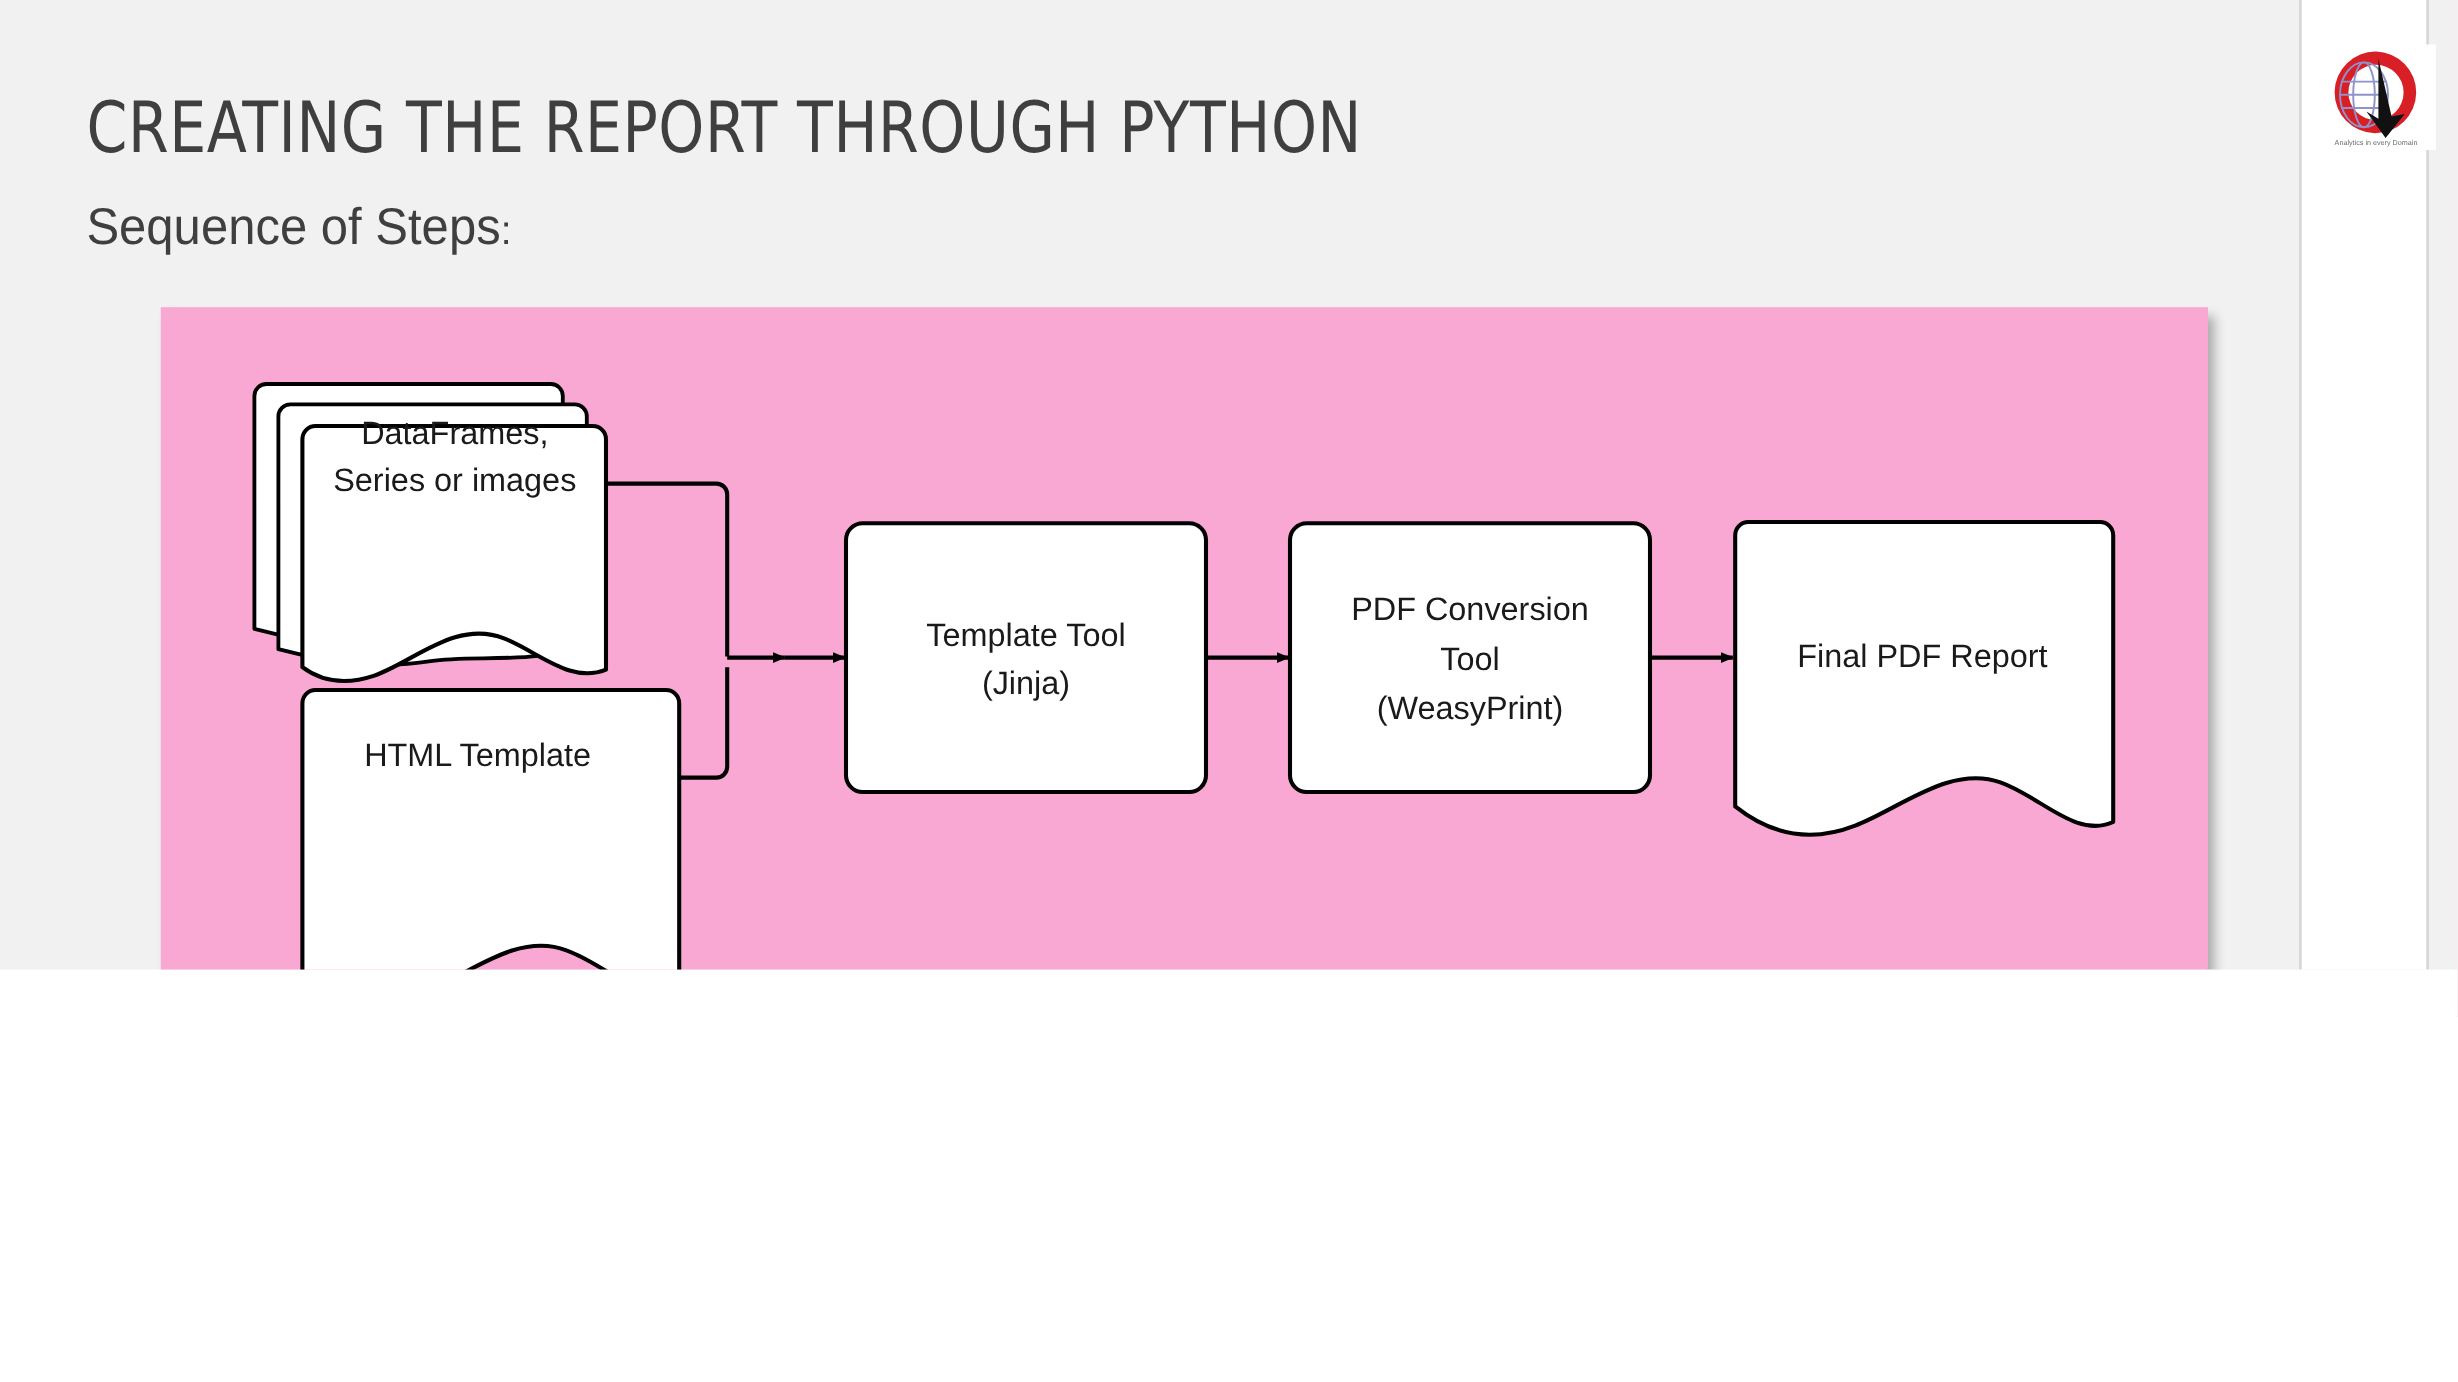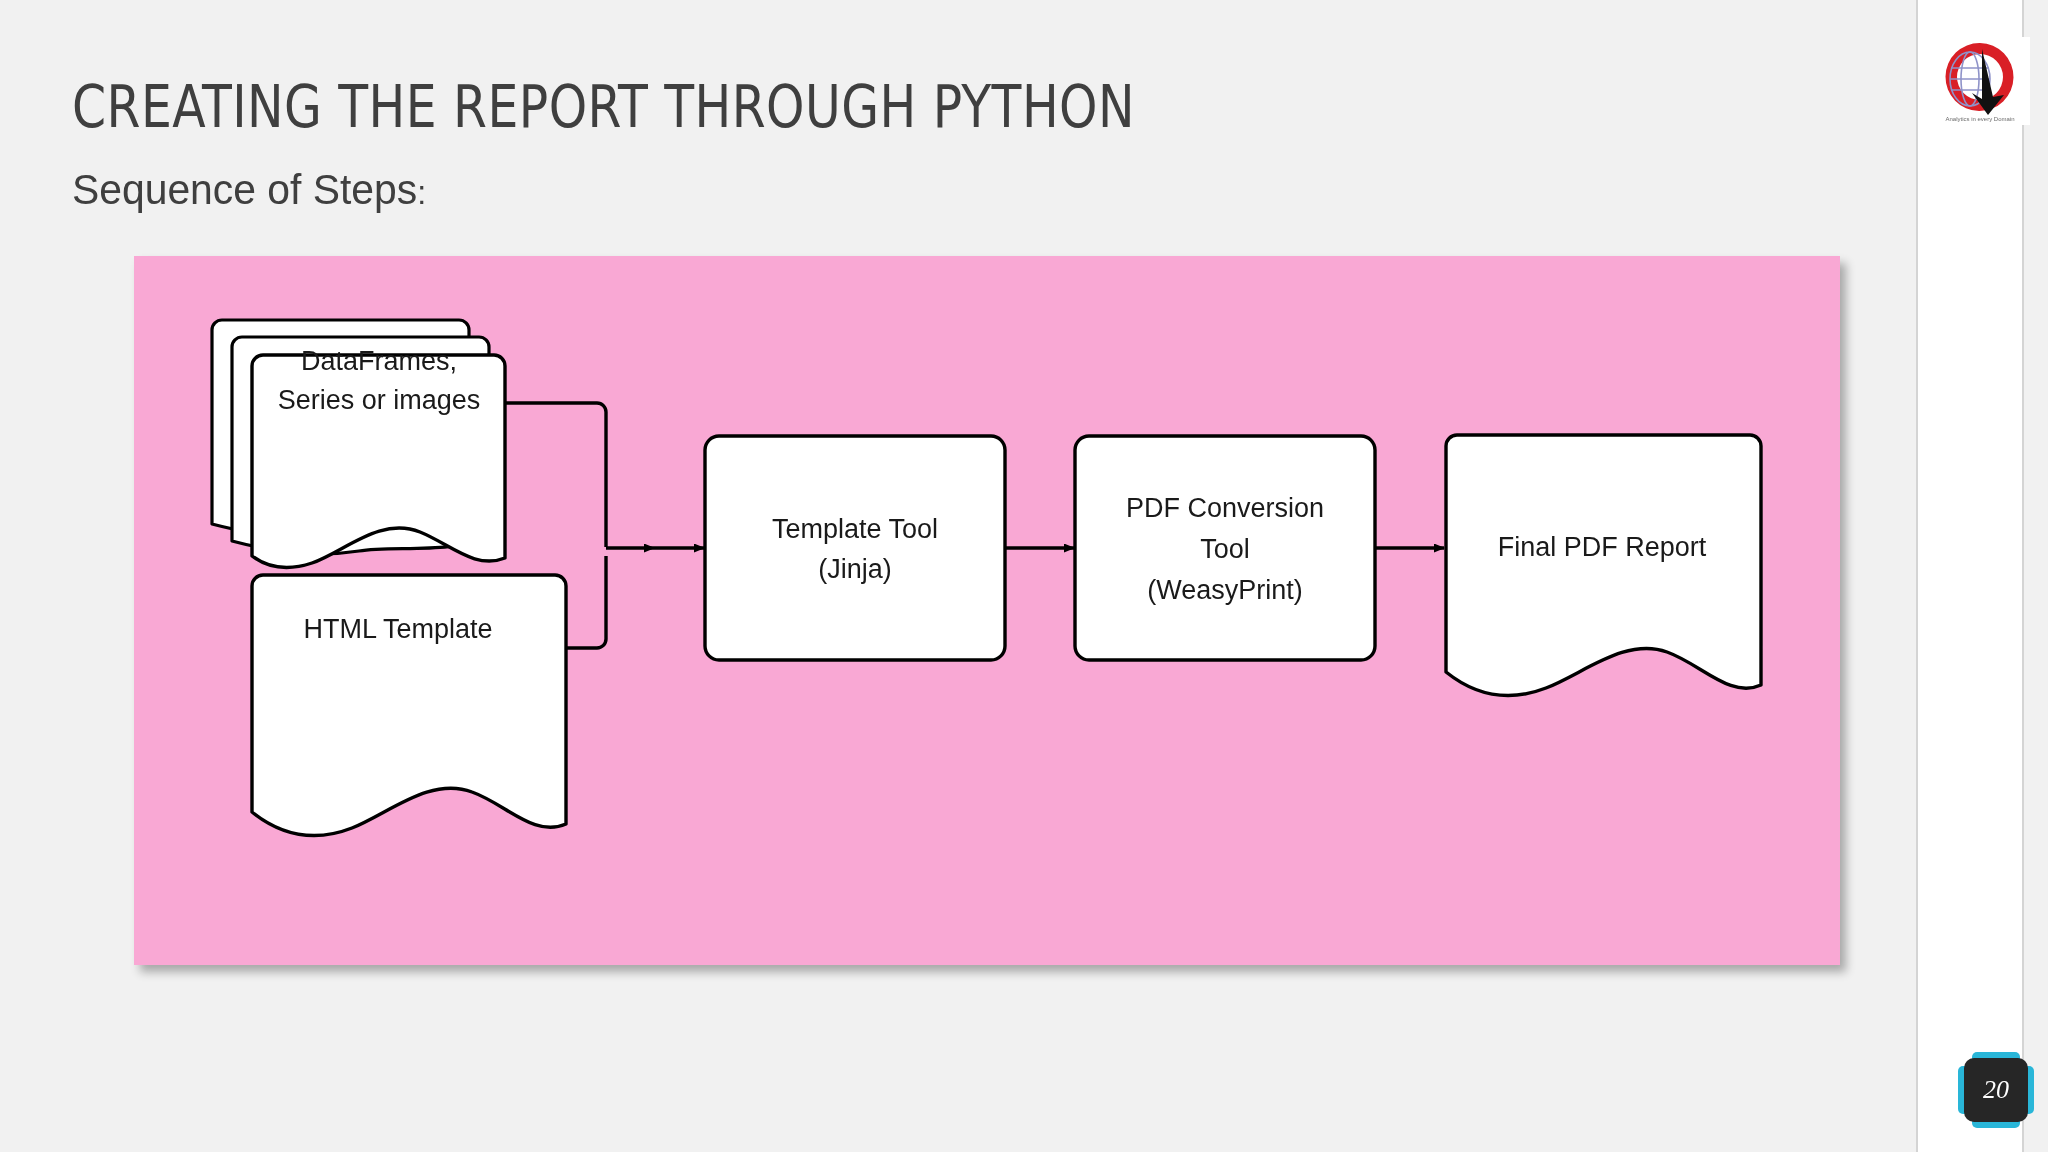--- a/index.html
+++ b/index.html
@@ -11,21 +11,21 @@
     width: 2048px;
     height: 1152px;
     font-family: "Liberation Sans", sans-serif;
     overflow: hidden;
   }
 
   
   #slide {
     position: relative;
     width: 2048px;
-    height: 1152px;
+    height: 808px;
     background: #f1f1f1;
     overflow: hidden;
   }
 
   
   .right-strip {
     position: absolute;
     top: 0;
     bottom: 0;
     background: #ffffff;

